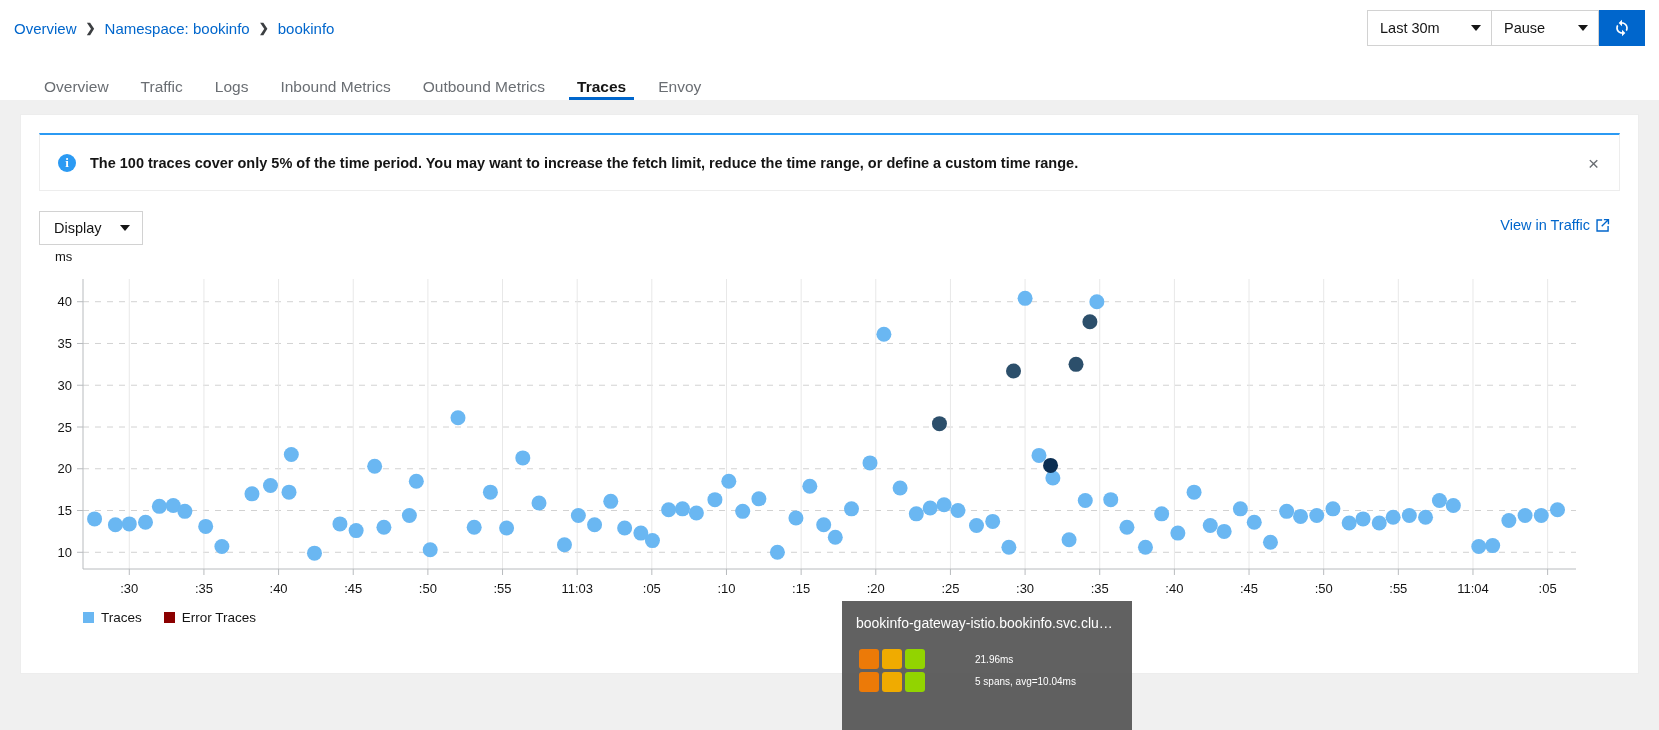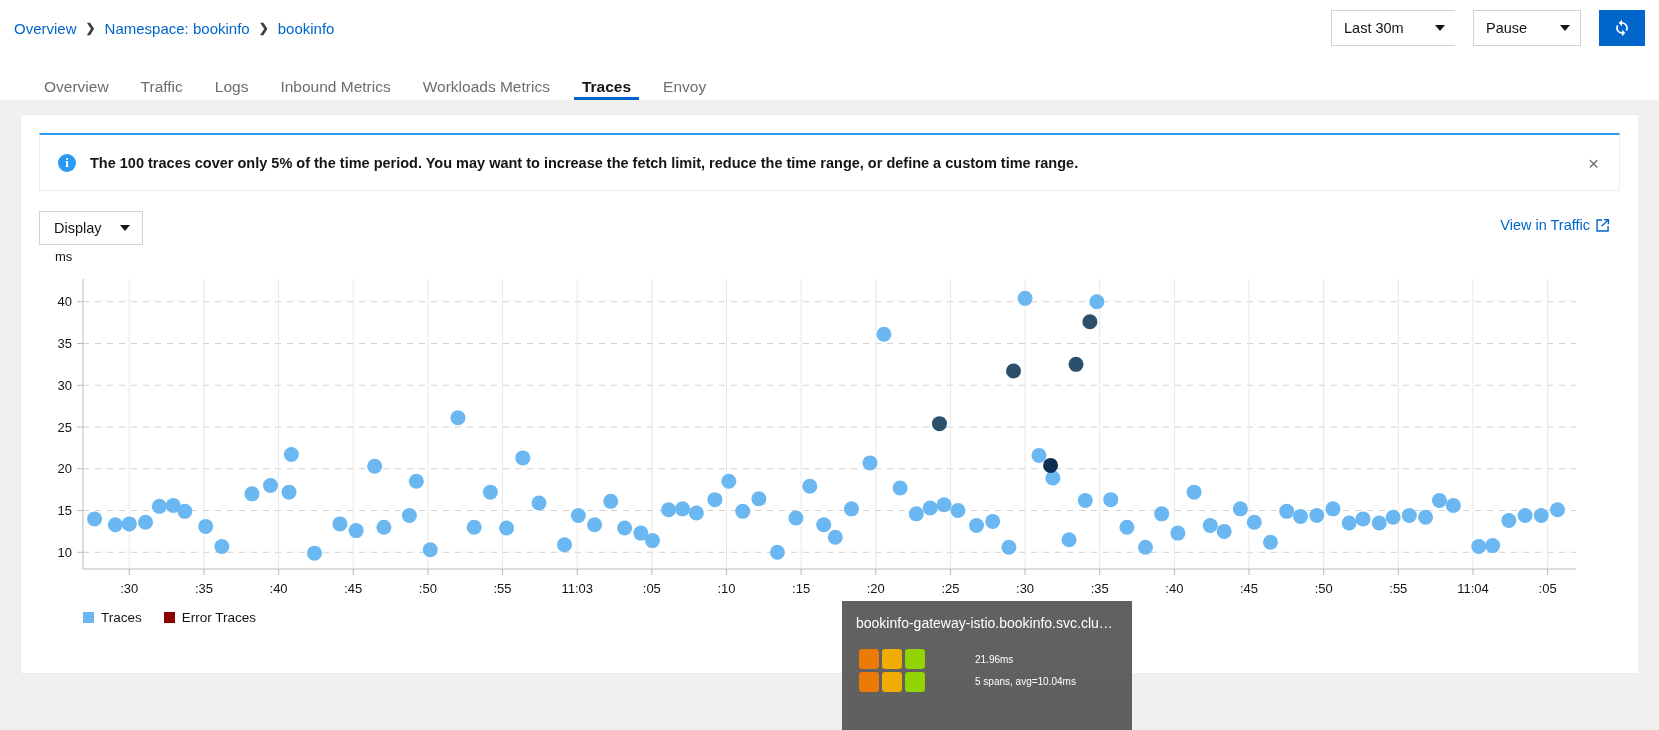--- a/index.html
+++ b/index.html
@@ -23,21 +23,21 @@
   }
   .breadcrumb { display: flex; align-items: center; font-size: 15px; }
   .bc-link { color: #0066cc; cursor: pointer; white-space: nowrap; }
   .bc-sep {
     color: #3c3f42; margin: 0 9px; font-size: 12px; font-weight: bold;
     transform: translateY(0px);
   }
 
   .topright {
     position: absolute; right: 14px; top: 10px;
-    display: flex; align-items: stretch; height: 36px; gap: 18px;
+    display: flex; align-items: stretch; height: 36px;
   }
   .selbox {
     display: flex; align-items: center; justify-content: space-between;
     border: 1px solid #d2d2d2;
     background: #fff;
     font-size: 14.5px;
     color: #151515;
     padding: 0 10px 0 12px;
     cursor: pointer;
     min-width: 0;
@@ -213,21 +213,21 @@
       </svg>
     </div>
   </div>
 </div>
 
 <div class="tabs">
   <div class="tab">Overview</div>
   <div class="tab">Traffic</div>
   <div class="tab">Logs</div>
   <div class="tab">Inbound Metrics</div>
-  <div class="tab">Workloads Metrics</div>
+  <div class="tab">Outbound Metrics</div>
   <div class="tab active">Traces</div>
   <div class="tab">Envoy</div>
 </div>
 
 <div class="page">
   <div class="card">
 
     <div class="alert">
       <span class="alert-icon">i</span>
       <span class="alert-text">The 100 traces cover only 5% of the time period. You may want to increase the fetch limit, reduce the time range, or define a custom time range.</span>

